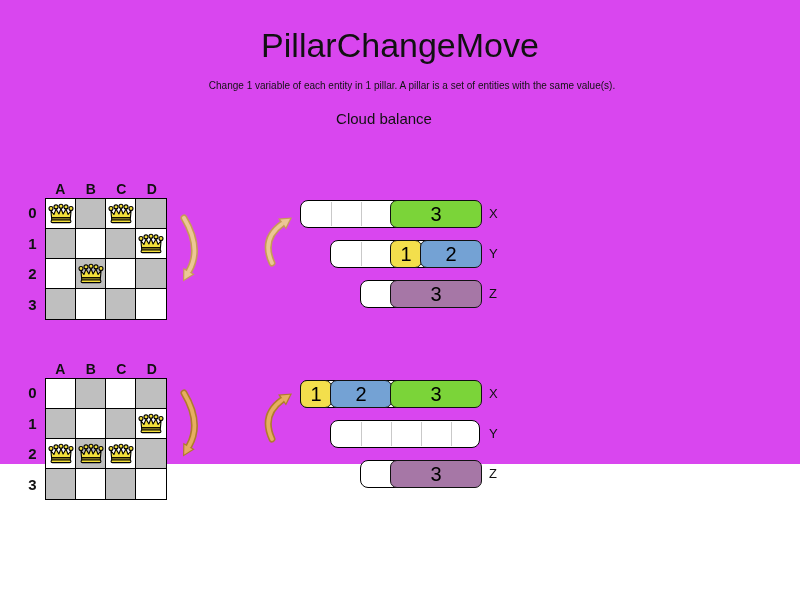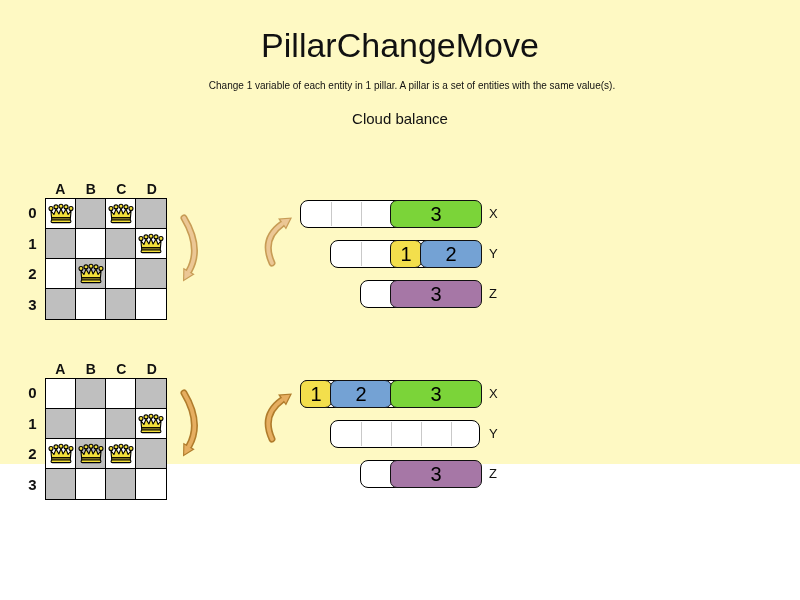--- a/index.html
+++ b/index.html
@@ -1,24 +1,24 @@
 <!DOCTYPE html>
 <html><head>
 <meta charset="utf-8">
 <style>
   html,body{margin:0;padding:0;background:#fff;width:800px;height:600px;overflow:hidden;
     font-family:"Liberation Sans",sans-serif;}
-  #canvas{position:relative;width:800px;height:464px;background:#fef9c3;}
+  #canvas{position:relative;width:800px;height:464px;background:#d946ef;}
   .page-title{position:absolute;top:26px;left:0;width:800px;text-align:center;
     font-size:34px;font-weight:400;color:#111;margin:0;}
   .page-subtitle{position:absolute;top:68px;left:0;width:800px;text-align:center;
     font-size:10px;color:#111;margin:12px;}
   .section-label{position:absolute;font-size:15px;color:#111;text-align:center;}
   #label-left{left:30px;top:110px;width:140px;}
-  #label-right{left:320px;top:110px;width:160px;text-align:center;}
+  #label-right{left:304px;top:110px;width:160px;text-align:center;}
 
   
   .board{position:absolute;}
   .col-headers{display:flex;margin-left:25px;height:17px;}
   .col-header{width:30.5px;text-align:center;font-size:14px;font-weight:bold;color:#111;}
   .board-body{display:flex;}
   .row-headers{width:25px;display:flex;flex-direction:column;}
   .row-header{height:30.5px;line-height:30.5px;text-align:center;font-size:15px;
     font-weight:bold;color:#111;}
   .board-grid{border:1px solid #000;display:inline-block;background:#fff;}

